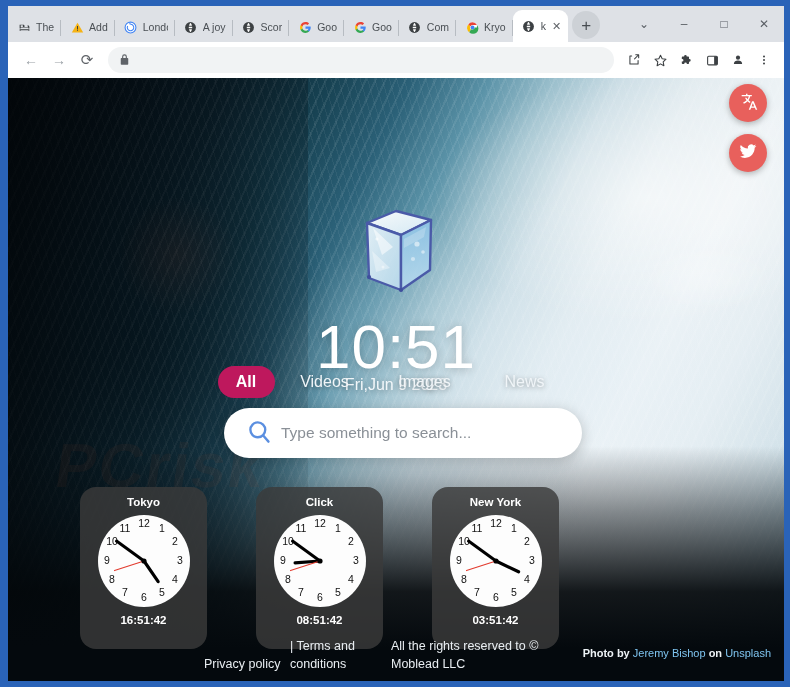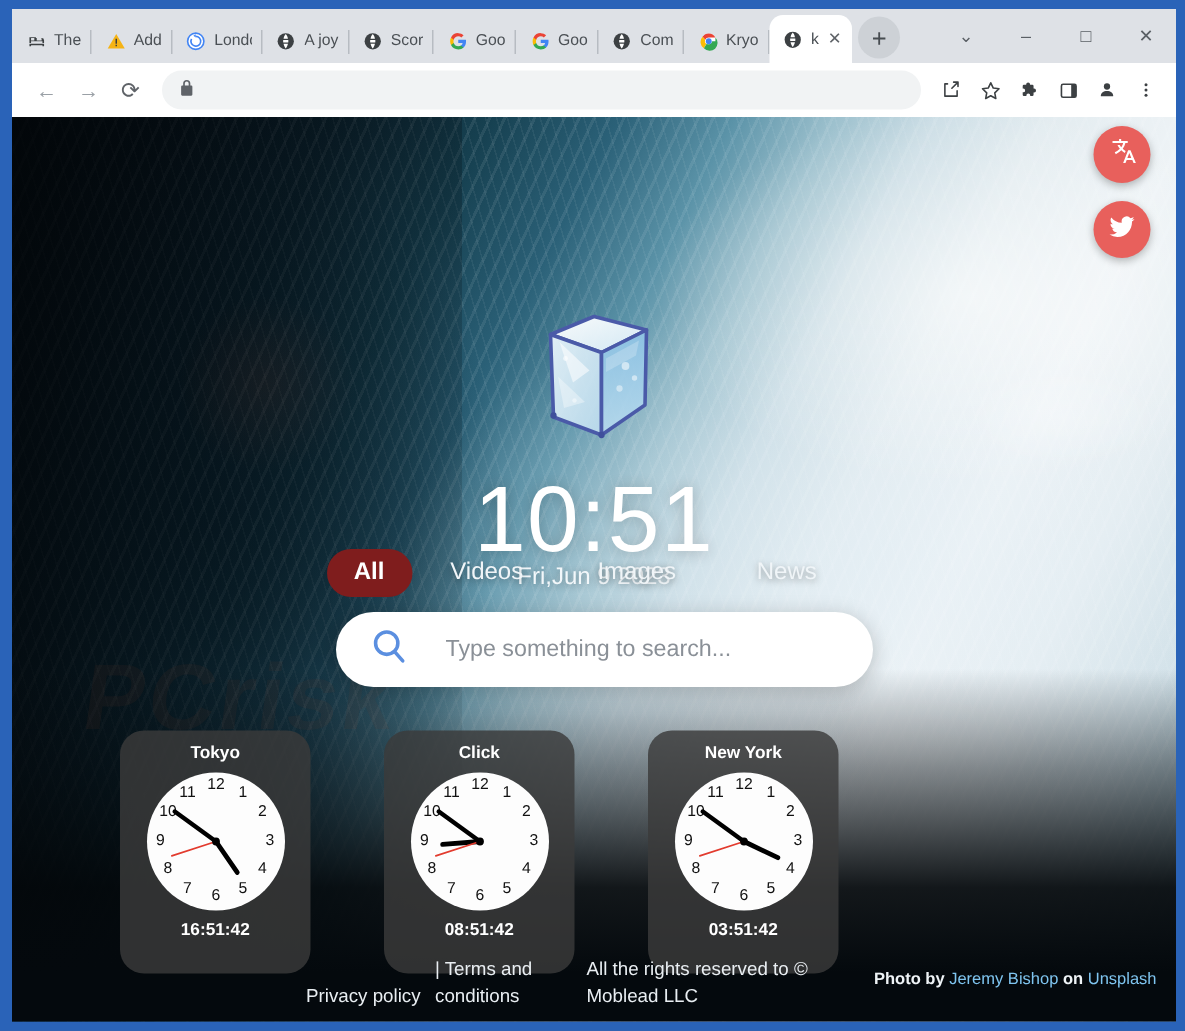--- a/index.html
+++ b/index.html
@@ -196,37 +196,37 @@
     display: flex; justify-content: center; align-items: center;
     gap: 0; z-index: 4;
   }
   .cat {
     font-size: 16px; color: #f0f5f8; font-weight: 400;
     padding: 7px 0; width: 100px; text-align: center;
     cursor: pointer;
     text-shadow: 0 1px 5px rgba(0,0,0,.35);
   }
   .cat.active {
-    background: #7f1d1d; color: #fff; font-weight: 700;
+    background: #be185d; color: #fff; font-weight: 700;
     border-radius: 18px; width: 57px; padding: 7px 0;
     text-shadow: none;
   }
 
   
   .searchbox {
     position: absolute; left: 216px; top: 330px;
     width: 358px; height: 50px;
     background: #fff; border-radius: 25px;
     display: flex; align-items: center; padding: 0 22px;
     box-shadow: 0 3px 14px rgba(0,0,0,.22);
     z-index: 4;
   }
   .search-input {
     border: none; outline: none; background: transparent;
-    flex: 1 1 auto; height: 34px; margin-left: 24px;
+    flex: 1 1 auto; height: 34px; margin-left: 8px;
     font-size: 15.5px; color: #3c4043;
     font-family: "Liberation Sans", sans-serif;
   }
   .search-input::placeholder { color: #8a9097; }
 
   
   .clocks {
     position: absolute; left: 32px; bottom: 32px;
     display: flex; gap: 9px; z-index: 4;
   }

